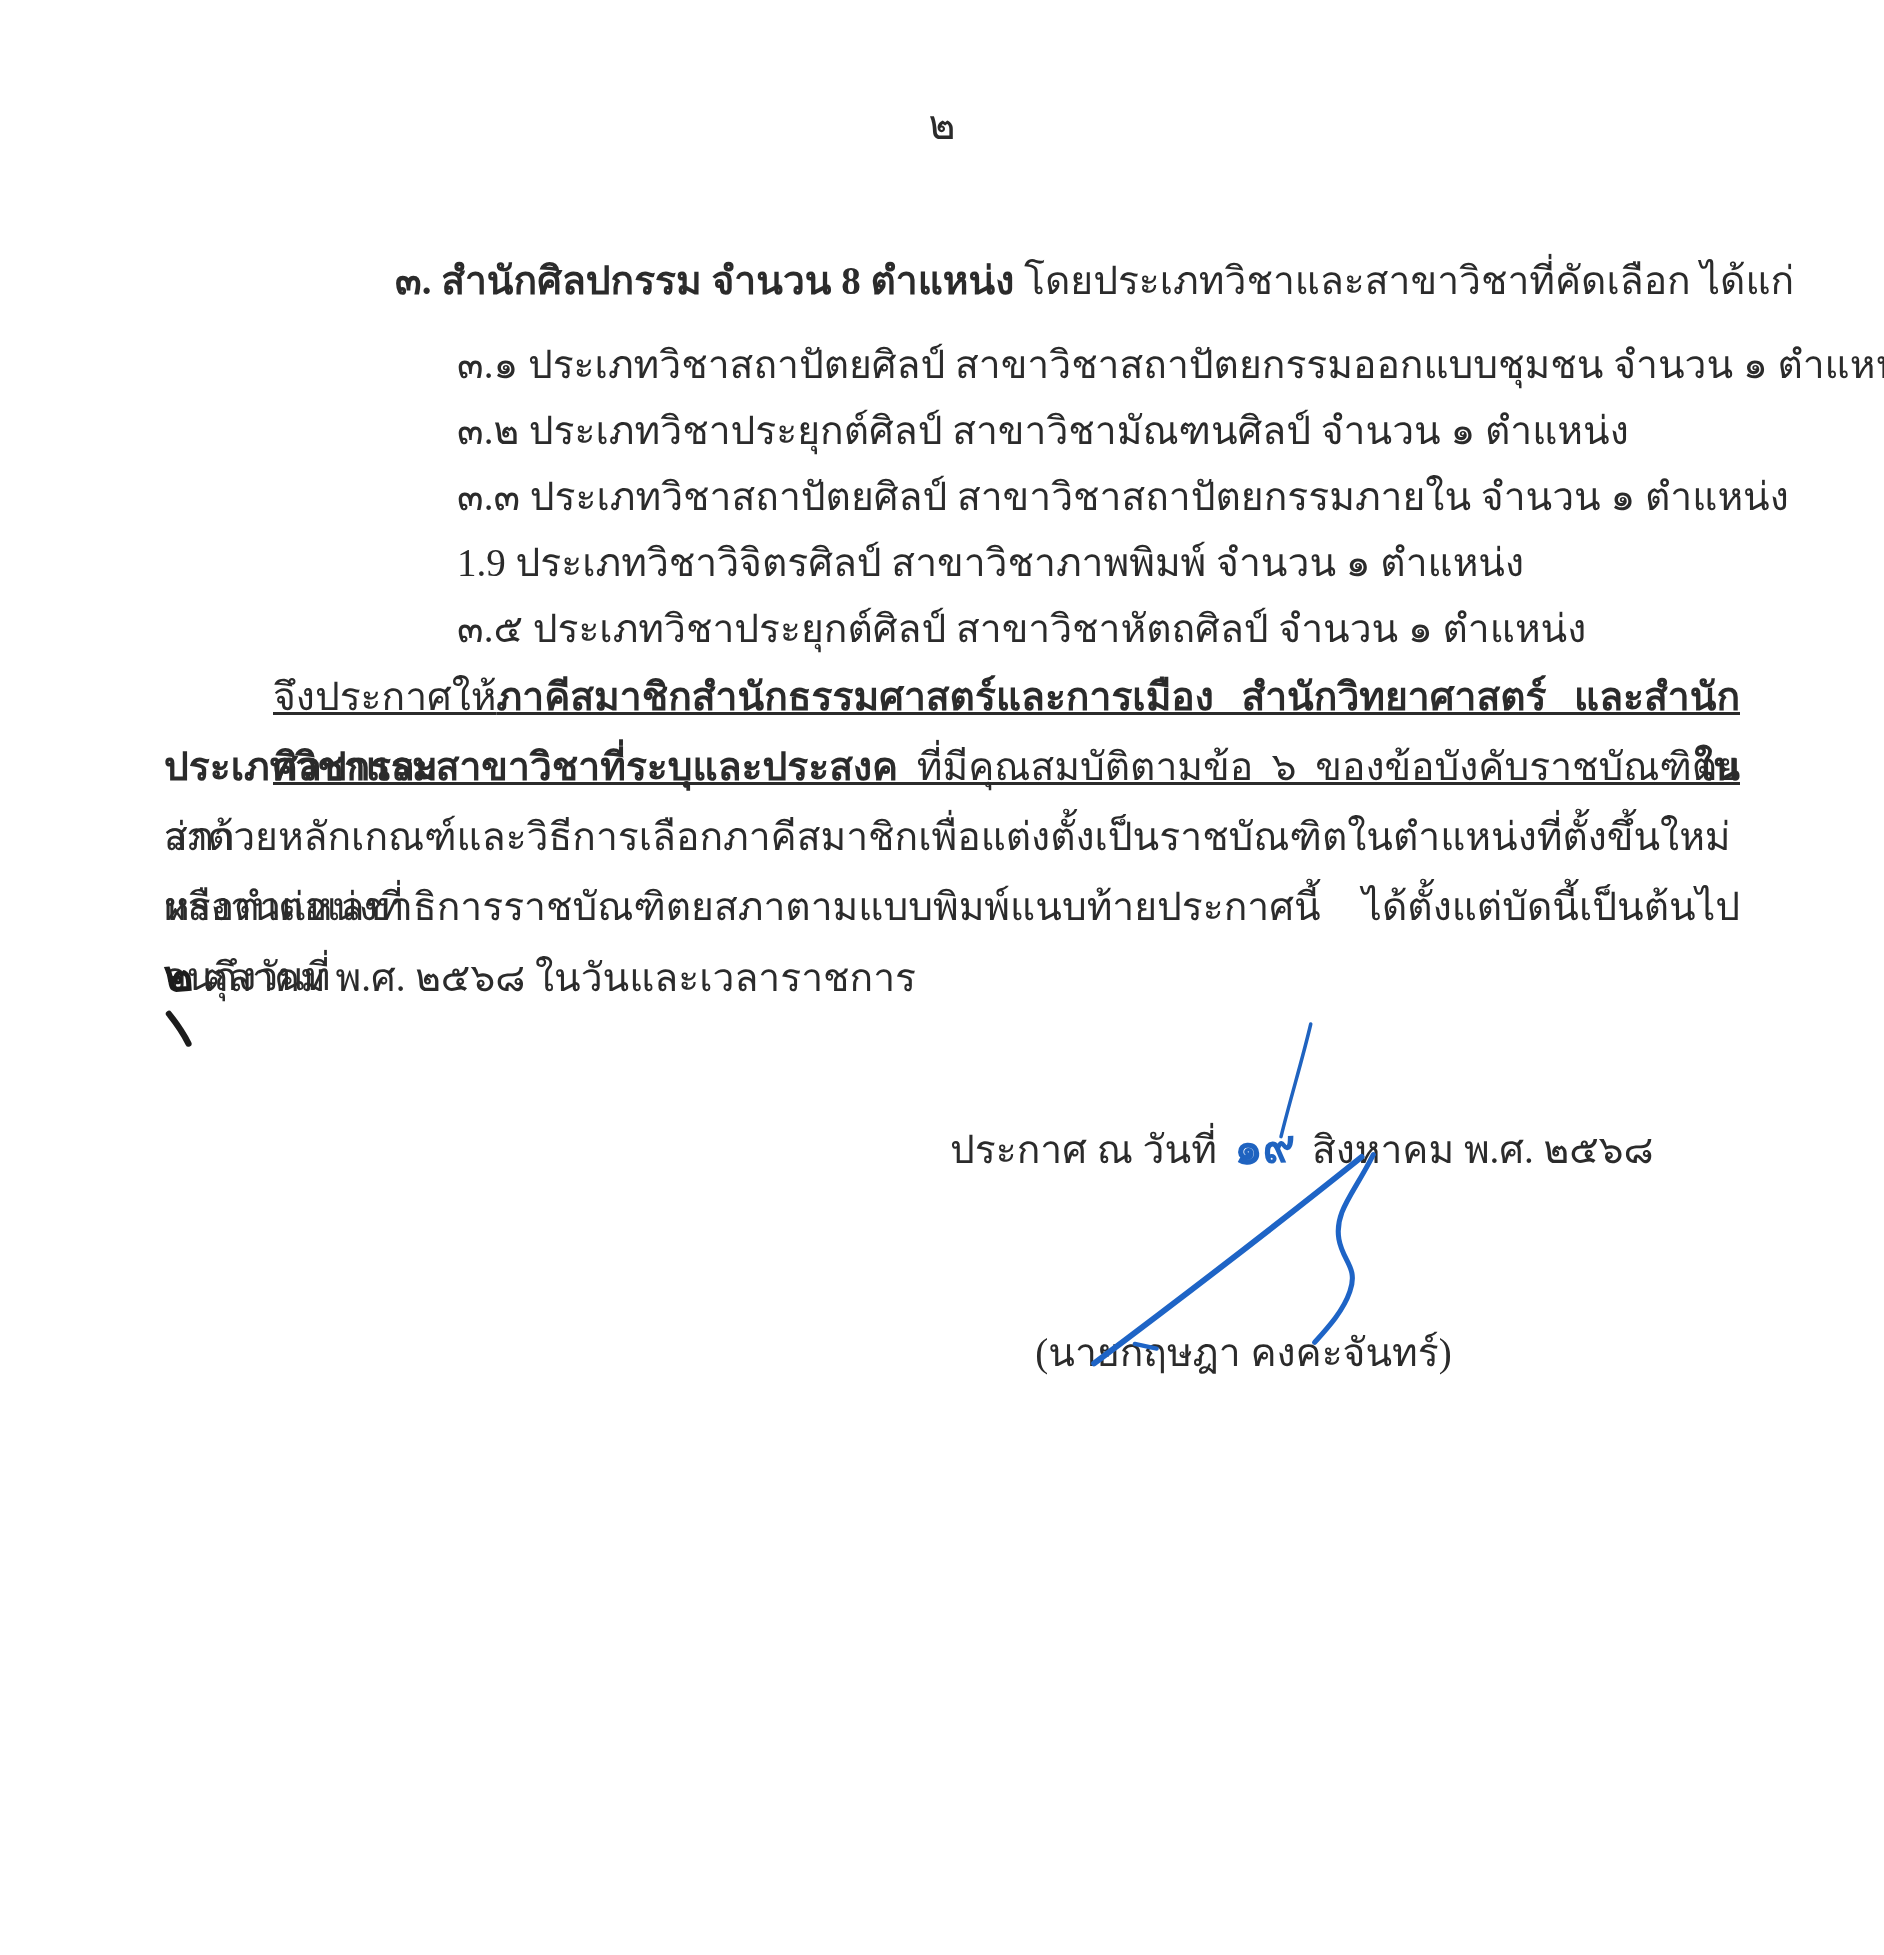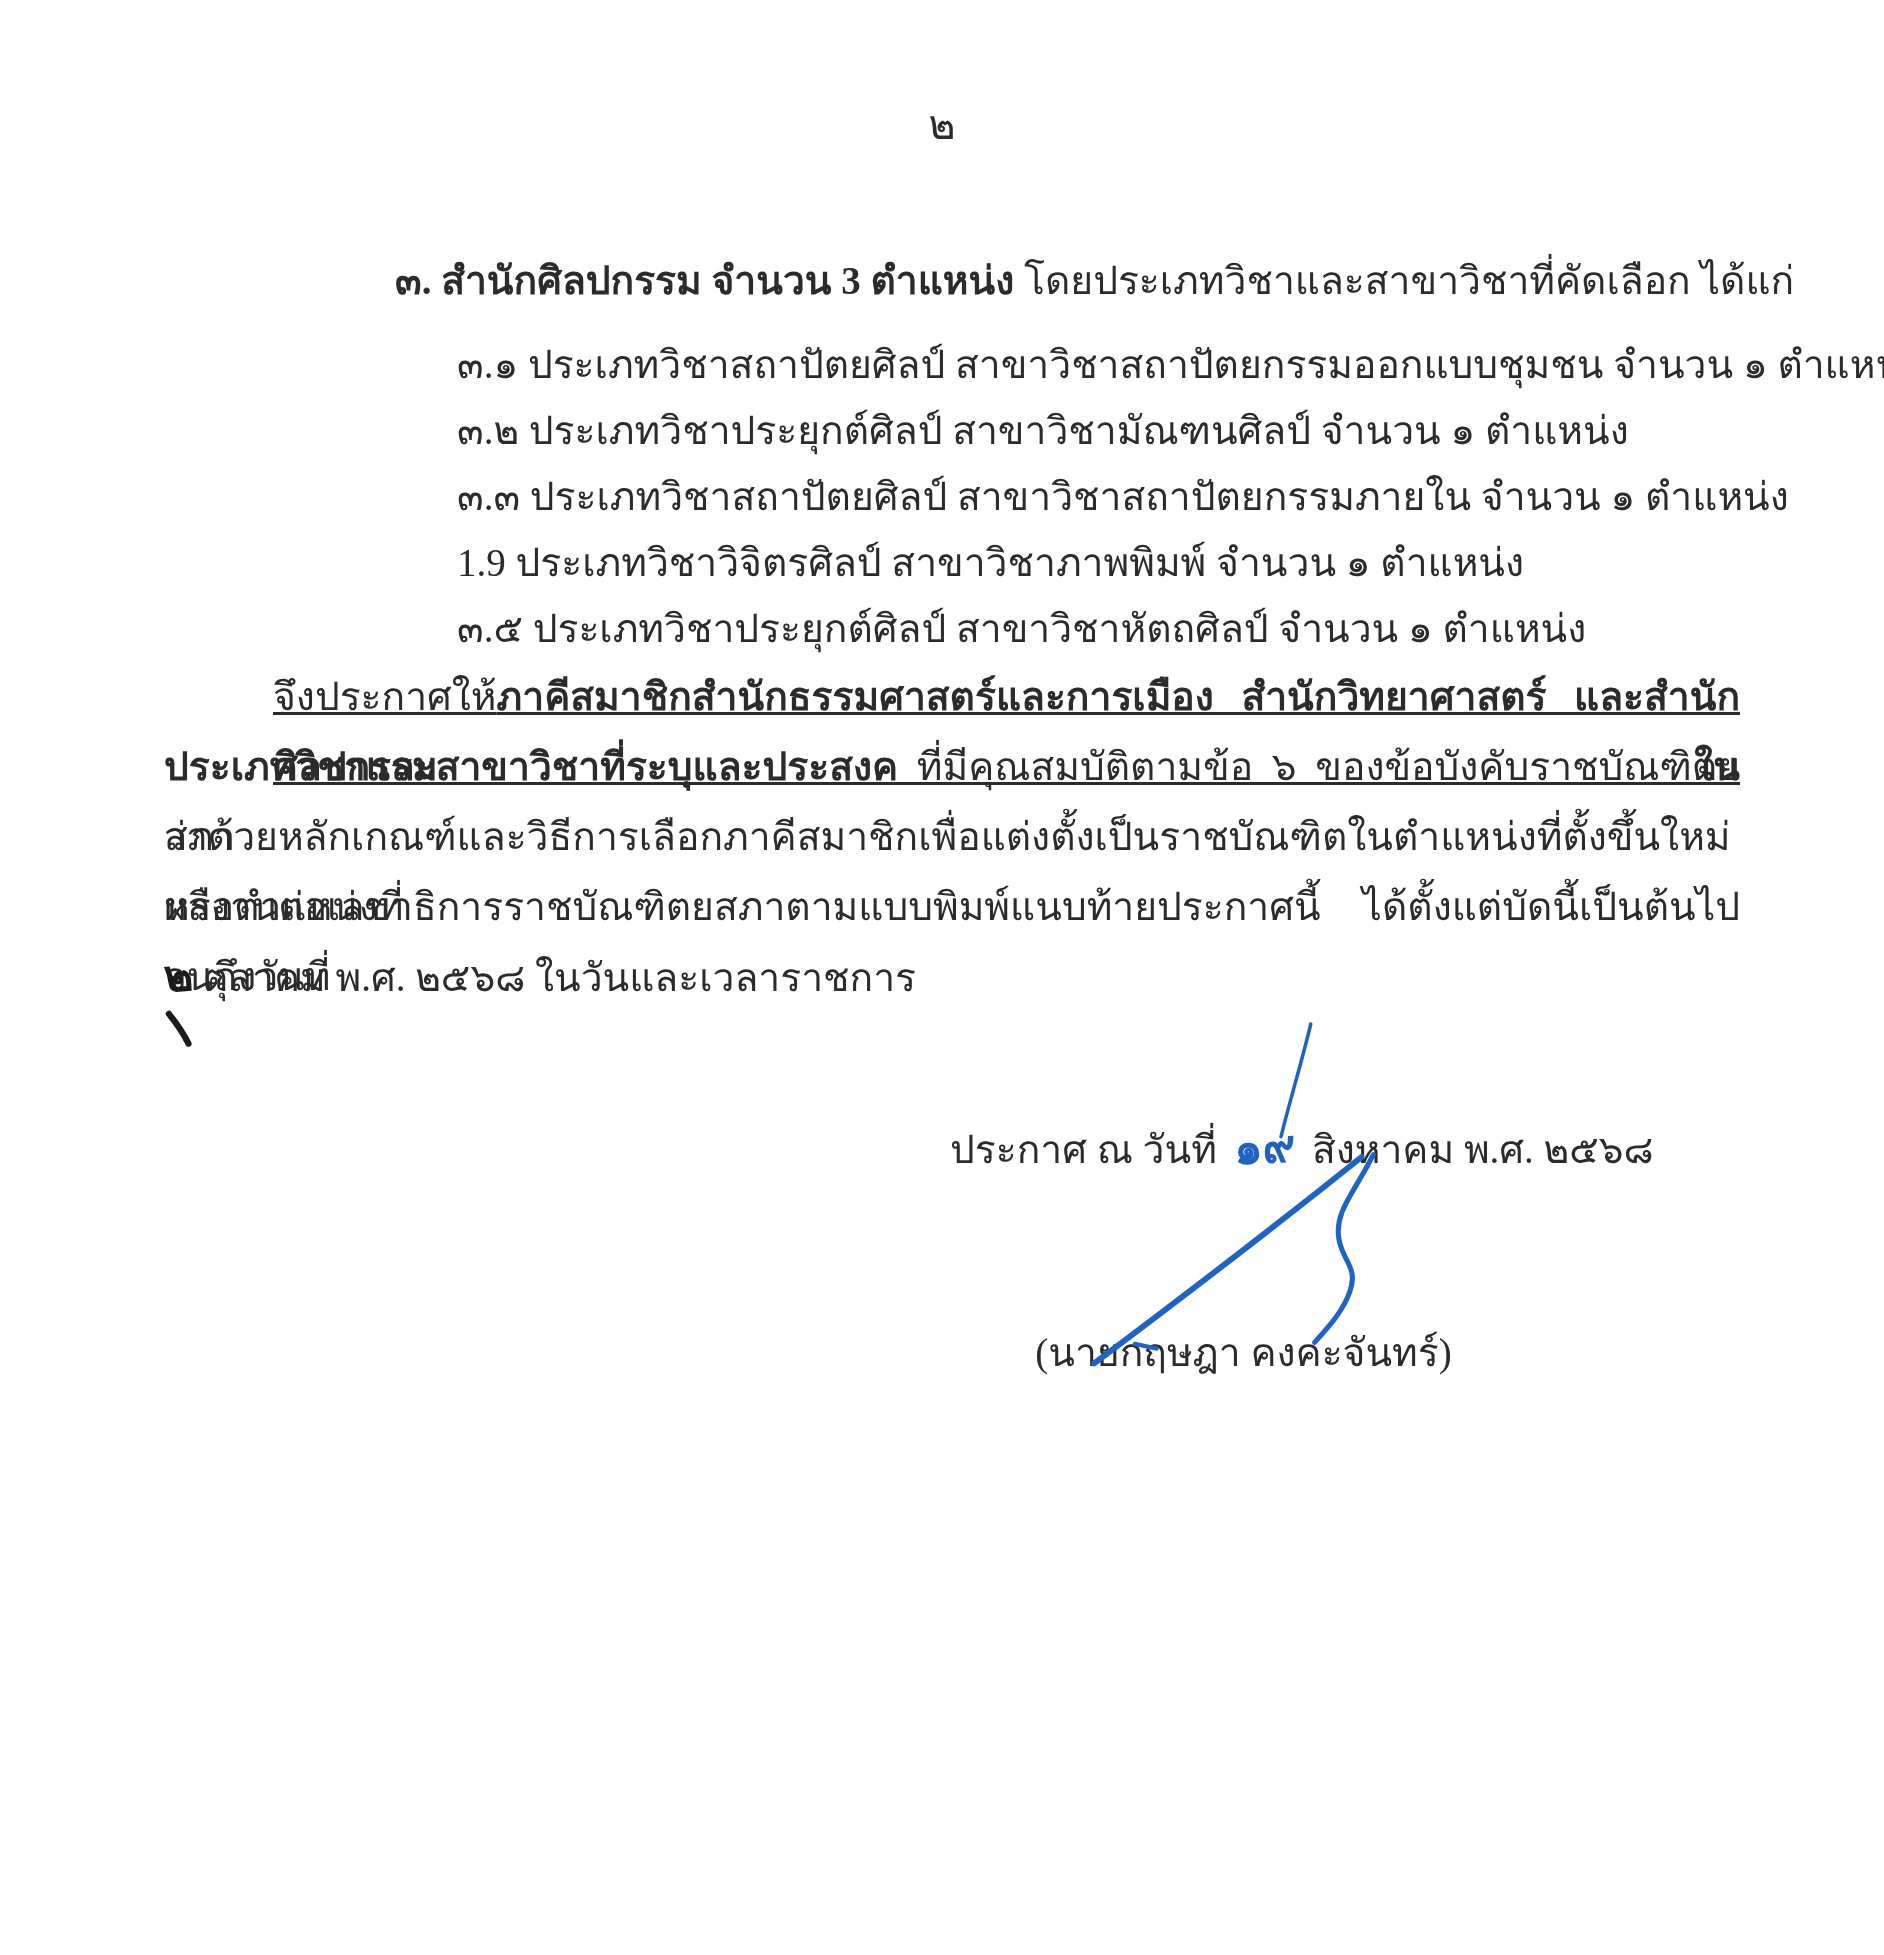--- a/index.html
+++ b/index.html
@@ -41,21 +41,21 @@
   .overlay{position:absolute;left:0;top:0;pointer-events:none;}
 </style>
 </head>
 <body>
 
 <div class="page-number">๒</div>
 
 <div class="content">
 
   <div class="heading">
-    <span class="bold">๓. สำนักศิลปกรรม จำนวน 3 ตำแหน่ง</span><span> โดยประเภทวิชาและสาขาวิชาที่คัดเลือก ได้แก่</span>
+    <span class="bold">๓. สำนักศิลปกรรม จำนวน 8 ตำแหน่ง</span><span> โดยประเภทวิชาและสาขาวิชาที่คัดเลือก ได้แก่</span>
   </div>
 
   <div class="item">๓.๑ ประเภทวิชาสถาปัตยศิลป์ สาขาวิชาสถาปัตยกรรมออกแบบชุมชน จำนวน ๑ ตำแหน่ง</div>
   <div class="item">๓.๒ ประเภทวิชาประยุกต์ศิลป์ สาขาวิชามัณฑนศิลป์ จำนวน ๑ ตำแหน่ง</div>
   <div class="item">๓.๓ ประเภทวิชาสถาปัตยศิลป์ สาขาวิชาสถาปัตยกรรมภายใน จำนวน ๑ ตำแหน่ง</div>
   <div class="item">1.9 ประเภทวิชาวิจิตรศิลป์ สาขาวิชาภาพพิมพ์ จำนวน ๑ ตำแหน่ง</div>
   <div class="item">๓.๕ ประเภทวิชาประยุกต์ศิลป์ สาขาวิชาหัตถศิลป์ จำนวน ๑ ตำแหน่ง</div>
 
   <div class="para-line just indent">
     <span>จึงประกาศให้</span><span class="bold">ภาคีสมาชิกสำนักธรรมศาสตร์และการเมือง สำนักวิทยาศาสตร์ และสำนักศิลปกรรม ใน</span>

